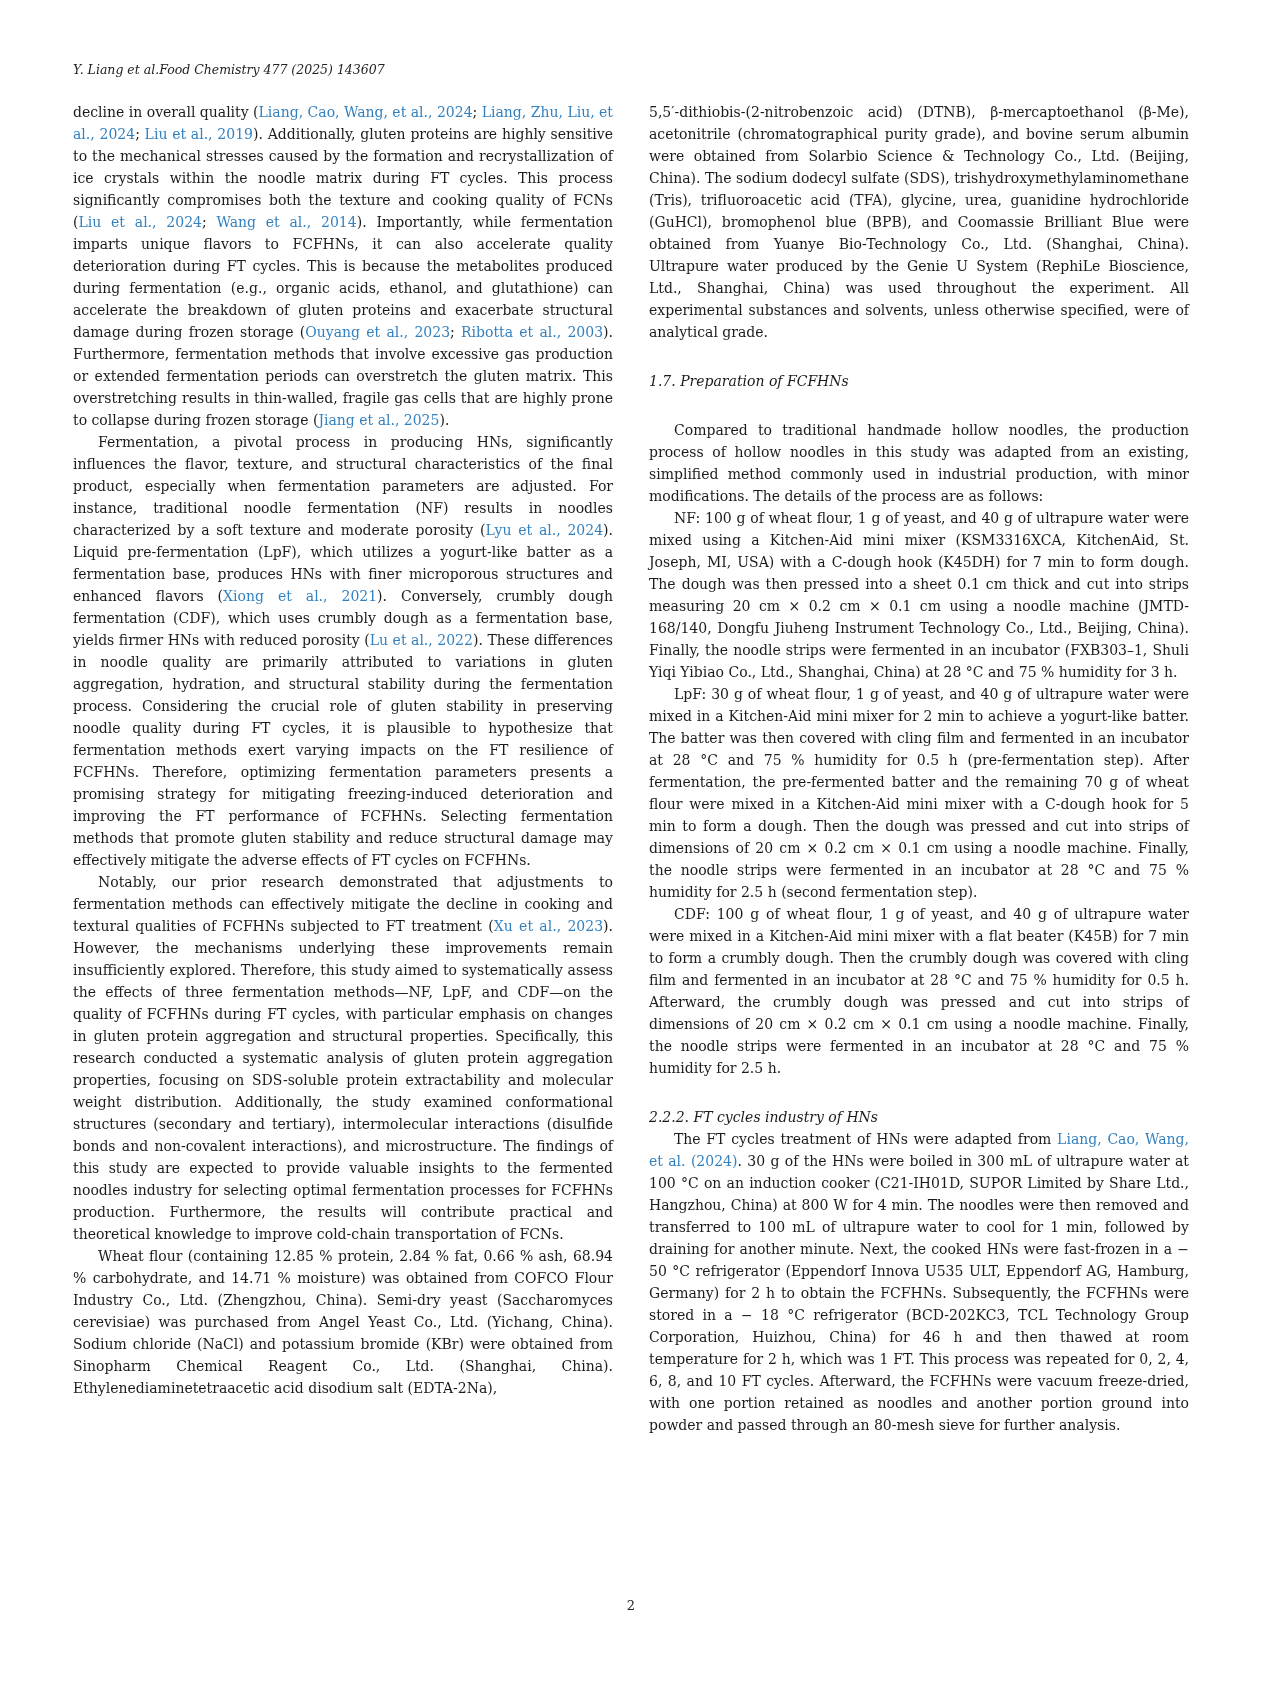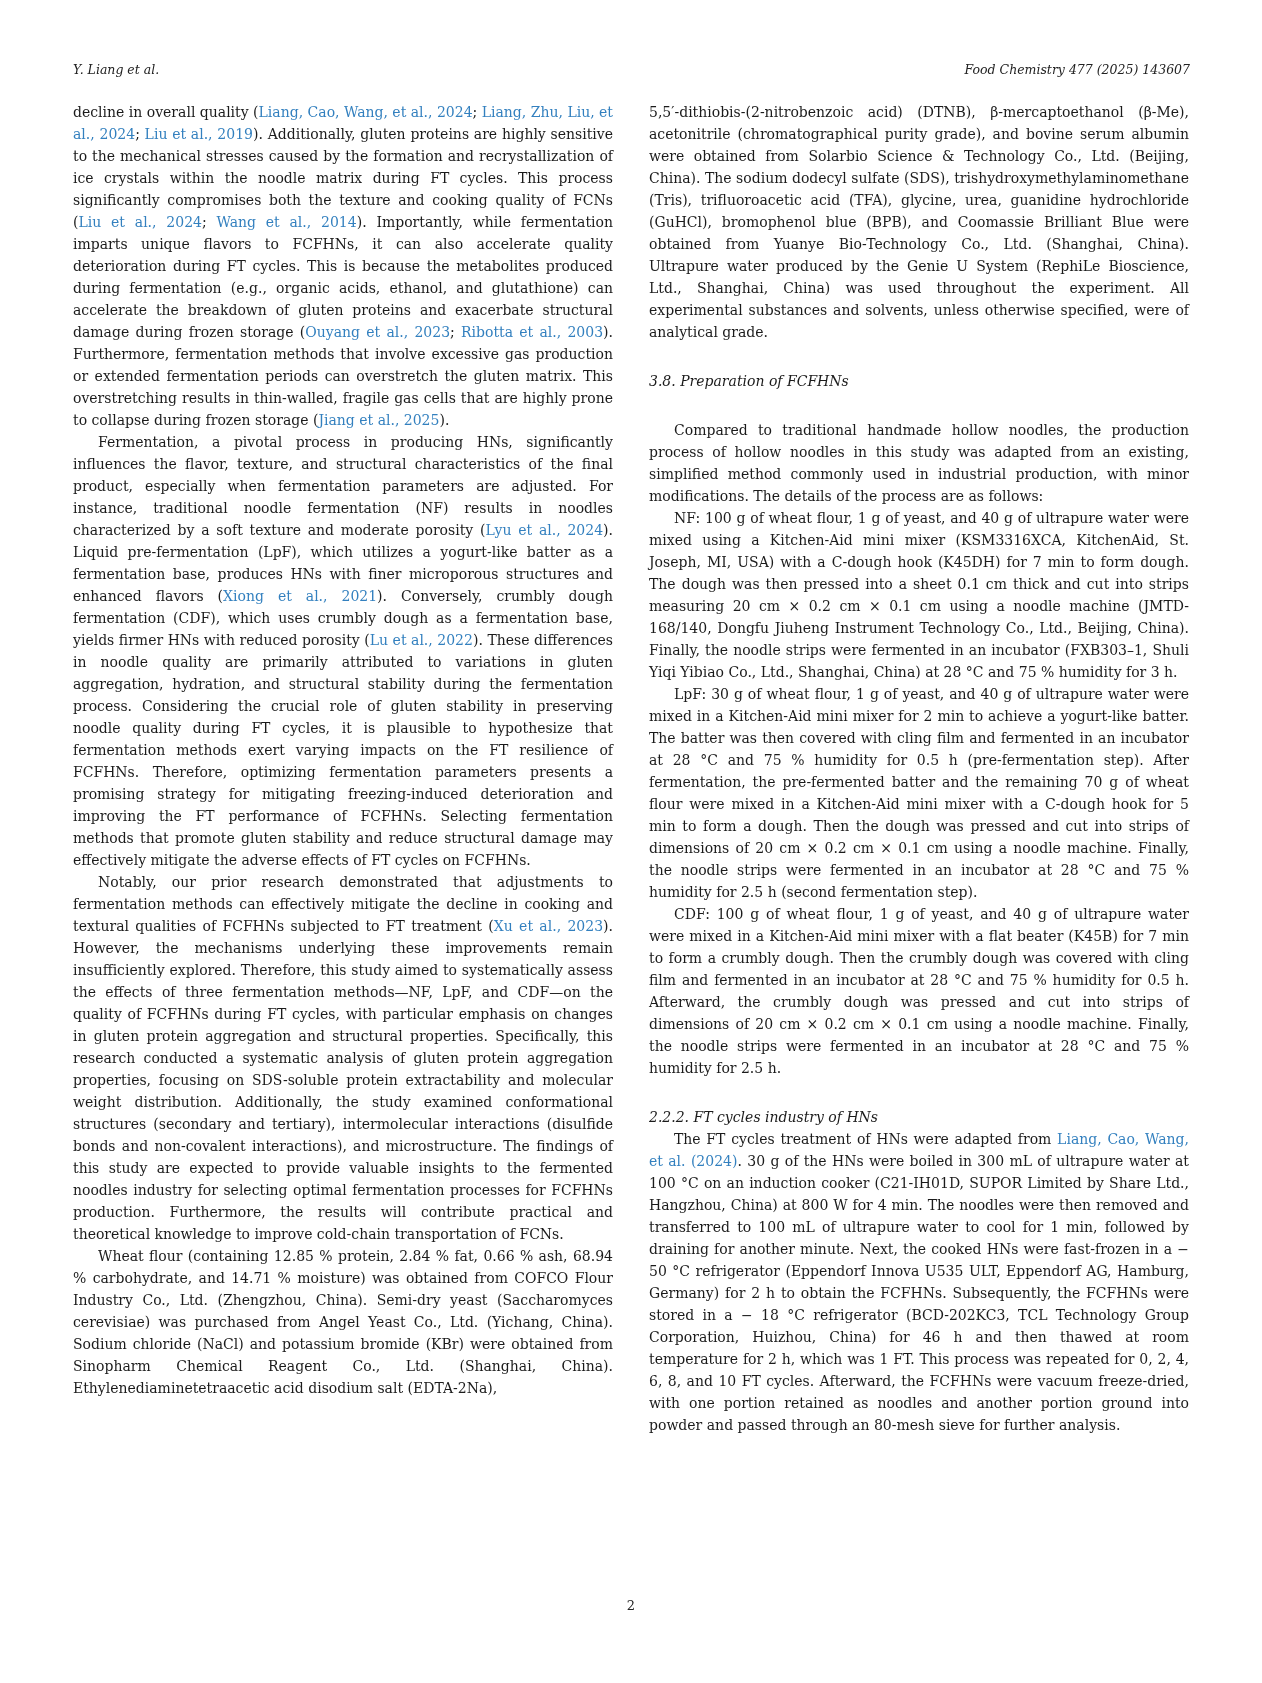--- a/index.html
+++ b/index.html
@@ -15,21 +15,21 @@
     color:var(--text-color);
   }
   .page{
     position:relative;
     width:1262px;height:1683px;
     overflow:hidden;
     background:var(--bg-color);
   }
   .running-header{
     position:absolute;top:62px;left:73px;right:72px;
-    display:flex;justify-content:space-between;
+    display:flex;justify-content:flex-start;
     font-size:12.5px;font-style:italic;color:#222;
   }
   .columns{
     position:absolute;top:101px;left:73px;
     display:flex;gap:36px;
   }
   .col{
     width:540px;
     font-size:14px;
     line-height:22px;
@@ -60,21 +60,21 @@
 
   <div class="columns">
     <div class="col">
         <div class="block p"><span class="s-n">decline in overall quality (</span><span class="s-l">Liang, Cao, Wang, et al., 2024</span><span class="s-n">; </span><span class="s-l">Liang, Zhu, Liu, et al., 2024</span><span class="s-n">; </span><span class="s-l">Liu et al., 2019</span><span class="s-n">). Additionally, gluten proteins are highly sensitive to the mechanical stresses caused by the formation and recrystallization of ice crystals within the noodle matrix during FT cycles. This process significantly compromises both the texture and cooking quality of FCNs (</span><span class="s-l">Liu et al., 2024</span><span class="s-n">; </span><span class="s-l">Wang et al., 2014</span><span class="s-n">). Importantly, while fermentation imparts unique flavors to FCFHNs, it can also accelerate quality deterioration during FT cycles. This is because the metabolites produced during fermentation (e.g., organic acids, ethanol, and glutathione) can accelerate the breakdown of gluten proteins and exacerbate structural damage during frozen storage (</span><span class="s-l">Ouyang et al., 2023</span><span class="s-n">; </span><span class="s-l">Ribotta et al., 2003</span><span class="s-n">). Furthermore, fermentation methods that involve excessive gas production or extended fermentation periods can overstretch the gluten matrix. This overstretching results in thin-walled, fragile gas cells that are highly prone to collapse during frozen storage (</span><span class="s-l">Jiang et al., 2025</span><span class="s-n">).</span></div>
         <div class="block p indent"><span class="s-n">Fermentation, a pivotal process in producing HNs, significantly influences the flavor, texture, and structural characteristics of the final product, especially when fermentation parameters are adjusted. For instance, traditional noodle fermentation (NF) results in noodles characterized by a soft texture and moderate porosity (</span><span class="s-l">Lyu et al., 2024</span><span class="s-n">). Liquid pre-fermentation (LpF), which utilizes a yogurt-like batter as a fermentation base, produces HNs with finer microporous structures and enhanced flavors (</span><span class="s-l">Xiong et al., 2021</span><span class="s-n">). Conversely, crumbly dough fermentation (CDF), which uses crumbly dough as a fermentation base, yields firmer HNs with reduced porosity (</span><span class="s-l">Lu et al., 2022</span><span class="s-n">). These differences in noodle quality are primarily attributed to variations in gluten aggregation, hydration, and structural stability during the fermentation process. Considering the crucial role of gluten stability in preserving noodle quality during FT cycles, it is plausible to hypothesize that fermentation methods exert varying impacts on the FT resilience of FCFHNs. Therefore, optimizing fermentation parameters presents a promising strategy for mitigating freezing-induced deterioration and improving the FT performance of FCFHNs. Selecting fermentation methods that promote gluten stability and reduce structural damage may effectively mitigate the adverse effects of FT cycles on FCFHNs.</span></div>
         <div class="block p indent"><span class="s-n">Notably, our prior research demonstrated that adjustments to fermentation methods can effectively mitigate the decline in cooking and textural qualities of FCFHNs subjected to FT treatment (</span><span class="s-l">Xu et al., 2023</span><span class="s-n">). However, the mechanisms underlying these improvements remain insufficiently explored. Therefore, this study aimed to systematically assess the effects of three fermentation methods—NF, LpF, and CDF—on the quality of FCFHNs during FT cycles, with particular emphasis on changes in gluten protein aggregation and structural properties. Specifically, this research conducted a systematic analysis of gluten protein aggregation properties, focusing on SDS-soluble protein extractability and molecular weight distribution. Additionally, the study examined conformational structures (secondary and tertiary), intermolecular interactions (disulfide bonds and non-covalent interactions), and microstructure. The findings of this study are expected to provide valuable insights to the fermented noodles industry for selecting optimal fermentation processes for FCFHNs production. Furthermore, the results will contribute practical and theoretical knowledge to improve cold-chain transportation of FCNs.</span></div>
         <div class="block p indent"><span class="s-n">Wheat flour (containing 12.85 % protein, 2.84 % fat, 0.66 % ash, 68.94 % carbohydrate, and 14.71 % moisture) was obtained from COFCO Flour Industry Co., Ltd. (Zhengzhou, China). Semi-dry yeast (</span><span class="s-i">Saccharomyces cerevisiae</span><span class="s-n">) was purchased from Angel Yeast Co., Ltd. (Yichang, China). Sodium chloride (NaCl) and potassium bromide (KBr) were obtained from Sinopharm Chemical Reagent Co., Ltd. (Shanghai, China). Ethylenediaminetetraacetic acid disodium salt (EDTA-2Na),</span></div>
       </div>
     <div class="col">
         <div class="block p"><span class="s-n">5,5′-dithiobis-(2-nitrobenzoic acid) (DTNB), β-mercaptoethanol (β-Me), acetonitrile (chromatographical purity grade), and bovine serum albumin were obtained from Solarbio Science &amp; Technology Co., Ltd. (Beijing, China). The sodium dodecyl sulfate (SDS), trishydroxymethylaminomethane (Tris), trifluoroacetic acid (TFA), glycine, urea, guanidine hydrochloride (GuHCl), bromophenol blue (BPB), and Coomassie Brilliant Blue were obtained from Yuanye Bio-Technology Co., Ltd. (Shanghai, China). Ultrapure water produced by the Genie U System (RephiLe Bioscience, Ltd., Shanghai, China) was used throughout the experiment. All experimental substances and solvents, unless otherwise specified, were of analytical grade.</span></div>
-        <div class="block h2"><span class="s-n">3.8. Preparation of FCFHNs</span></div>
+        <div class="block h2"><span class="s-n">1.7. Preparation of FCFHNs</span></div>
         <div class="block p indent"><span class="s-n">Compared to traditional handmade hollow noodles, the production process of hollow noodles in this study was adapted from an existing, simplified method commonly used in industrial production, with minor modifications. The details of the process are as follows:</span></div>
         <div class="block p indent"><span class="s-n">NF: 100 g of wheat flour, 1 g of yeast, and 40 g of ultrapure water were mixed using a Kitchen-Aid mini mixer (KSM3316XCA, KitchenAid, St. Joseph, MI, USA) with a C-dough hook (K45DH) for 7 min to form dough. The dough was then pressed into a sheet 0.1 cm thick and cut into strips measuring 20 cm × 0.2 cm × 0.1 cm using a noodle machine (JMTD-168/140, Dongfu Jiuheng Instrument Technology Co., Ltd., Beijing, China). Finally, the noodle strips were fermented in an incubator (FXB303–1, Shuli Yiqi Yibiao Co., Ltd., Shanghai, China) at 28 °C and 75 % humidity for 3 h.</span></div>
         <div class="block p indent"><span class="s-n">LpF: 30 g of wheat flour, 1 g of yeast, and 40 g of ultrapure water were mixed in a Kitchen-Aid mini mixer for 2 min to achieve a yogurt-like batter. The batter was then covered with cling film and fermented in an incubator at 28 °C and 75 % humidity for 0.5 h (pre-fermentation step). After fermentation, the pre-fermented batter and the remaining 70 g of wheat flour were mixed in a Kitchen-Aid mini mixer with a C-dough hook for 5 min to form a dough. Then the dough was pressed and cut into strips of dimensions of 20 cm × 0.2 cm × 0.1 cm using a noodle machine. Finally, the noodle strips were fermented in an incubator at 28 °C and 75 % humidity for 2.5 h (second fermentation step).</span></div>
         <div class="block p indent"><span class="s-n">CDF: 100 g of wheat flour, 1 g of yeast, and 40 g of ultrapure water were mixed in a Kitchen-Aid mini mixer with a flat beater (K45B) for 7 min to form a crumbly dough. Then the crumbly dough was covered with cling film and fermented in an incubator at 28 °C and 75 % humidity for 0.5 h. Afterward, the crumbly dough was pressed and cut into strips of dimensions of 20 cm × 0.2 cm × 0.1 cm using a noodle machine. Finally, the noodle strips were fermented in an incubator at 28 °C and 75 % humidity for 2.5 h.</span></div>
         <div class="block h3"><span class="s-n">2.2.2. FT cycles industry of HNs</span></div>
         <div class="block p indent"><span class="s-n">The FT cycles treatment of HNs were adapted from </span><span class="s-l">Liang, Cao, Wang, et al. (2024)</span><span class="s-n">. 30 g of the HNs were boiled in 300 mL of ultrapure water at 100 °C on an induction cooker (C21-IH01D, SUPOR Limited by Share Ltd., Hangzhou, China) at 800 W for 4 min. The noodles were then removed and transferred to 100 mL of ultrapure water to cool for 1 min, followed by draining for another minute. Next, the cooked HNs were fast-frozen in a − 50 °C refrigerator (Eppendorf Innova U535 ULT, Eppendorf AG, Hamburg, Germany) for 2 h to obtain the FCFHNs. Subsequently, the FCFHNs were stored in a − 18 °C refrigerator (BCD-202KC3, TCL Technology Group Corporation, Huizhou, China) for 46 h and then thawed at room temperature for 2 h, which was 1 FT. This process was repeated for 0, 2, 4, 6, 8, and 10 FT cycles. Afterward, the FCFHNs were </span><span class="s-i">vacuum</span><span class="s-n"> freeze-dried, with one portion retained as noodles and another portion ground into powder and passed through an 80-mesh sieve for further analysis.</span></div>
       </div>
   </div>
 
   <div class="page-number">2</div>

